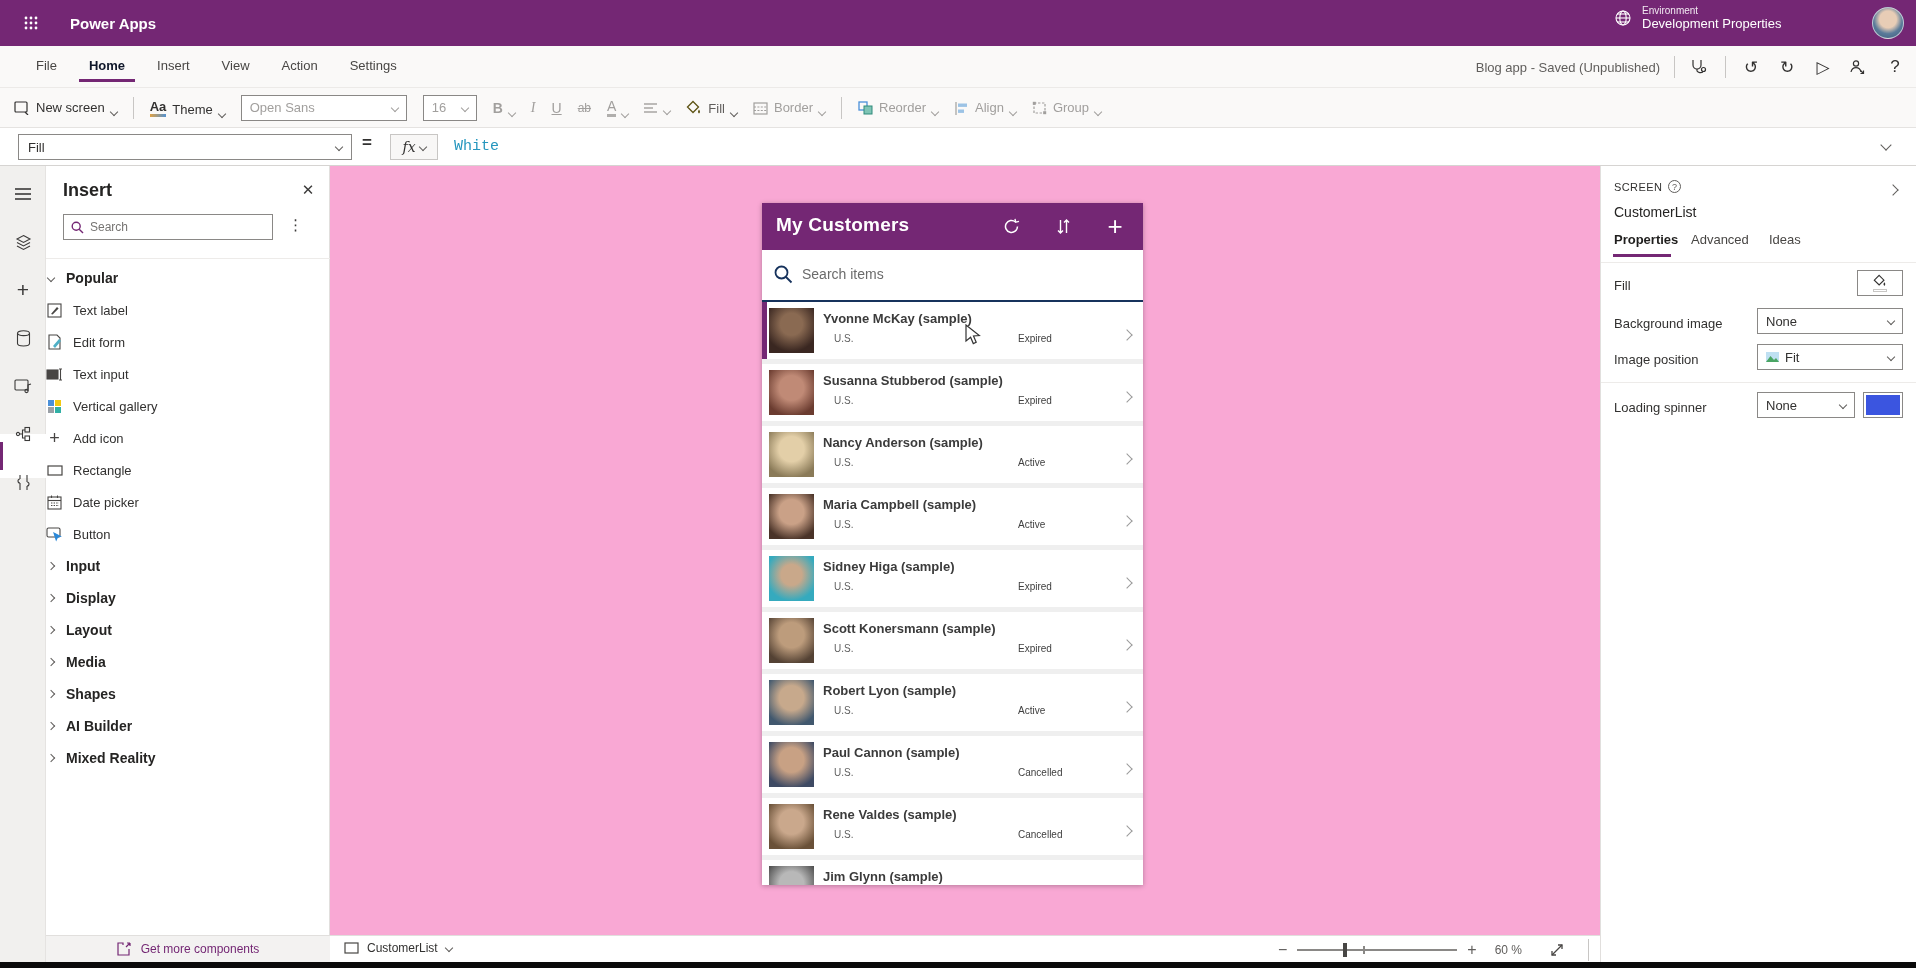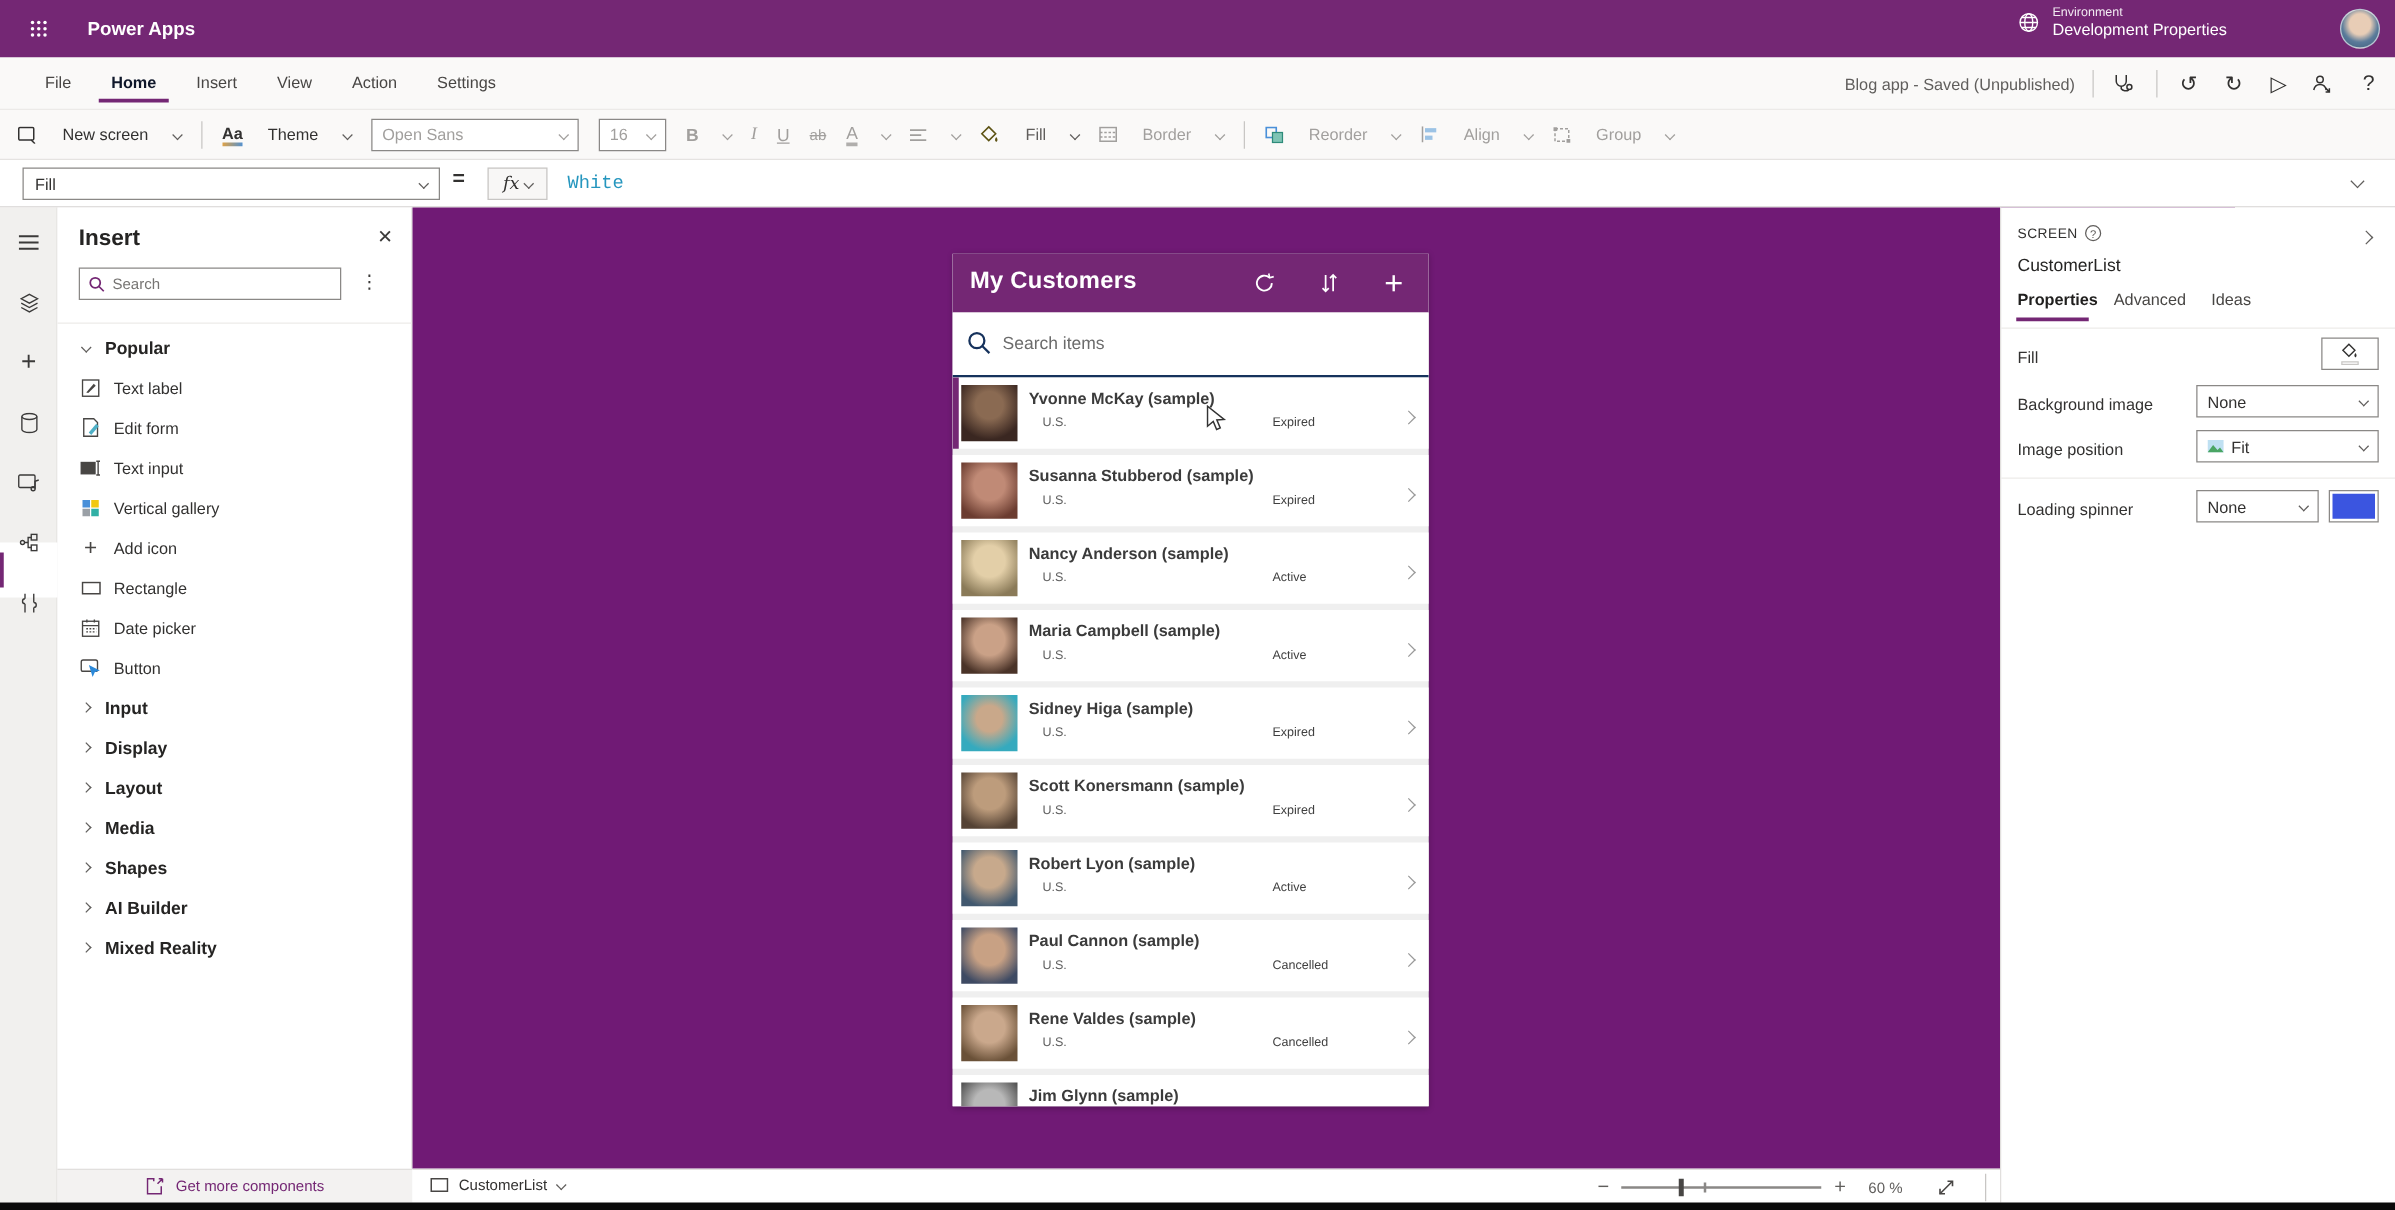--- a/index.html
+++ b/index.html
@@ -22,21 +22,21 @@
   
   .menubar{position:absolute;left:0;top:46px;width:1916px;height:42px;background:#faf9f8;border-bottom:1px solid #eceae8;display:flex;align-items:flex-start;font-size:13px;color:#484644}
   .menubar .mi{padding:12px 10px 9px 10px;margin:0 6px;cursor:pointer}
   .menubar .mi.active{font-weight:bold;color:#0f172a;border-bottom:3px solid #742774;padding-bottom:6px}
   .mb-right{position:absolute;right:10px;top:0;height:42px;display:flex;align-items:center;gap:14px;color:#323130}
   .mb-status{font-size:13px;color:#605e5c}
   .vdiv{width:1px;height:22px;background:#c8c6c4}
   .mb-ic{font-size:17px;color:#323130;width:22px;text-align:center}
   
   .toolbar{position:absolute;left:0;top:88px;width:1916px;height:40px;background:#faf9f8;border-bottom:1px solid #e5e3e1;display:flex;align-items:center;font-size:13px;color:#323130;padding-left:14px;gap:16px}
-  .tbi{display:flex;align-items:center;gap:20px;white-space:nowrap}
+  .tbi{display:flex;align-items:flex-end;gap:6px;white-space:nowrap}
   .dis{color:#a19f9d}
   .combo{border:1px solid #8a8886;background:#fff;height:26px;display:flex;align-items:center;padding:0 8px;justify-content:space-between;color:#a19f9d}
   
   .fbar{position:absolute;left:0;top:128px;width:1916px;height:38px;background:#fff;border-bottom:1px solid #d6d4d2}
   .propsel{position:absolute;left:18px;top:6px;width:334px;height:26px;border:1px solid #8a8886;background:#fff;display:flex;align-items:center;justify-content:space-between;padding:0 9px;font-size:13px;color:#323130}
   .fx-eq{position:absolute;left:362px;top:5px;font-size:17px;color:#323130;font-weight:bold}
   .fxbox{position:absolute;left:390px;top:6px;width:48px;height:26px;border:1px solid #c8c6c4;background:#f8f7f6;display:flex;align-items:center;justify-content:center;gap:4px}
   .fxbox .fx{font-family:"DejaVu Serif",serif;font-style:italic;font-size:14px;color:#323130}
   .formula{position:absolute;left:454px;top:10px;font-family:"Liberation Mono",monospace;font-size:15px;color:#2596be}
   
@@ -46,26 +46,26 @@
   .rail .active-bar{position:absolute;left:0;top:276px;width:3px;height:28px;background:#742774}
   .ins{position:absolute;left:46px;top:166px;width:284px;height:769px;background:#fff;border-right:1px solid #e1dfdd}
   .ins-title{position:absolute;left:17px;top:14px;font-size:18px;font-weight:bold;color:#252423}
   .ins-close{position:absolute;left:252px;top:14px;width:20px;height:20px;font-size:15px;color:#3b3a39;text-align:center;line-height:20px}
   .ins-search{position:absolute;left:17px;top:48px;width:210px;height:26px;border:1px solid #8a8886;background:#fff;display:flex;align-items:center;padding:0 7px;gap:6px}
   .ins-search input{border:0;outline:0;font-size:12px;color:#323130;width:150px;background:transparent}
   .ins-search input::placeholder{color:#767472}
   .kebab{position:absolute;left:242px;top:50px;font-size:15px;color:#3b3a39;letter-spacing:0}
   .ins-div{position:absolute;left:0;top:92px;width:284px;height:1px;background:#edebe9}
   .ins-list{position:absolute;left:0;top:96px;width:284px}
-  .ins-row{height:32px;display:flex;align-items:center;padding-left:18px;gap:10px;font-size:13px;color:#323130;cursor:pointer}
+  .ins-row{height:32px;display:flex;align-items:center;gap:10px;font-size:13px;color:#323130;cursor:pointer}
   .ins-row .ic{width:17px;height:17px;display:flex;align-items:center;justify-content:center}
   .ins-row.hdr{font-size:14px;font-weight:bold;color:#252423}
   .ins-row .chvslot{width:10px;display:flex;justify-content:center;color:#605e5c}
   .ins-foot{position:absolute;left:46px;top:935px;width:284px;height:27px;background:#f3f2f1;border-top:1px solid #e1dfdd;display:flex;align-items:center;justify-content:center;gap:8px;color:#742774;font-size:12px}
-  .canvas{position:absolute;left:330px;top:166px;width:1458px;height:769px;background:#701a75}
+  .canvas{position:absolute;left:330px;top:166px;width:1458px;height:769px;background:#f9a8d4}
   
   .app{position:absolute;left:432px;top:37px;width:381px;height:682px;background:#efefef;box-shadow:0 1px 5px rgba(0,0,0,.28);overflow:hidden}
   .app-hdr{position:absolute;left:0;top:0;width:381px;height:47px;background:#742774;color:#fff}
   .app-hdr .t{position:absolute;left:14px;top:11px;font-size:19px;font-weight:bold;letter-spacing:.2px}
   .app-hic{position:absolute;top:10px;width:26px;height:26px;display:flex;align-items:center;justify-content:center;color:#fff}
   .app-search{position:absolute;left:0;top:47px;width:381px;height:52px;background:#fff;border-bottom:2px solid #16325c}
   .app-search .ph{position:absolute;left:40px;top:16px;font-size:14px;color:#6b6b6b}
   .app-list{position:absolute;left:0;top:99px;width:381px}
   .crow{position:relative;width:381px;height:57px;background:#fff;margin-bottom:5px}
   .crow .nm{position:absolute;left:61px;top:9px;font-size:13px;font-weight:bold;color:#3b3b3b}

